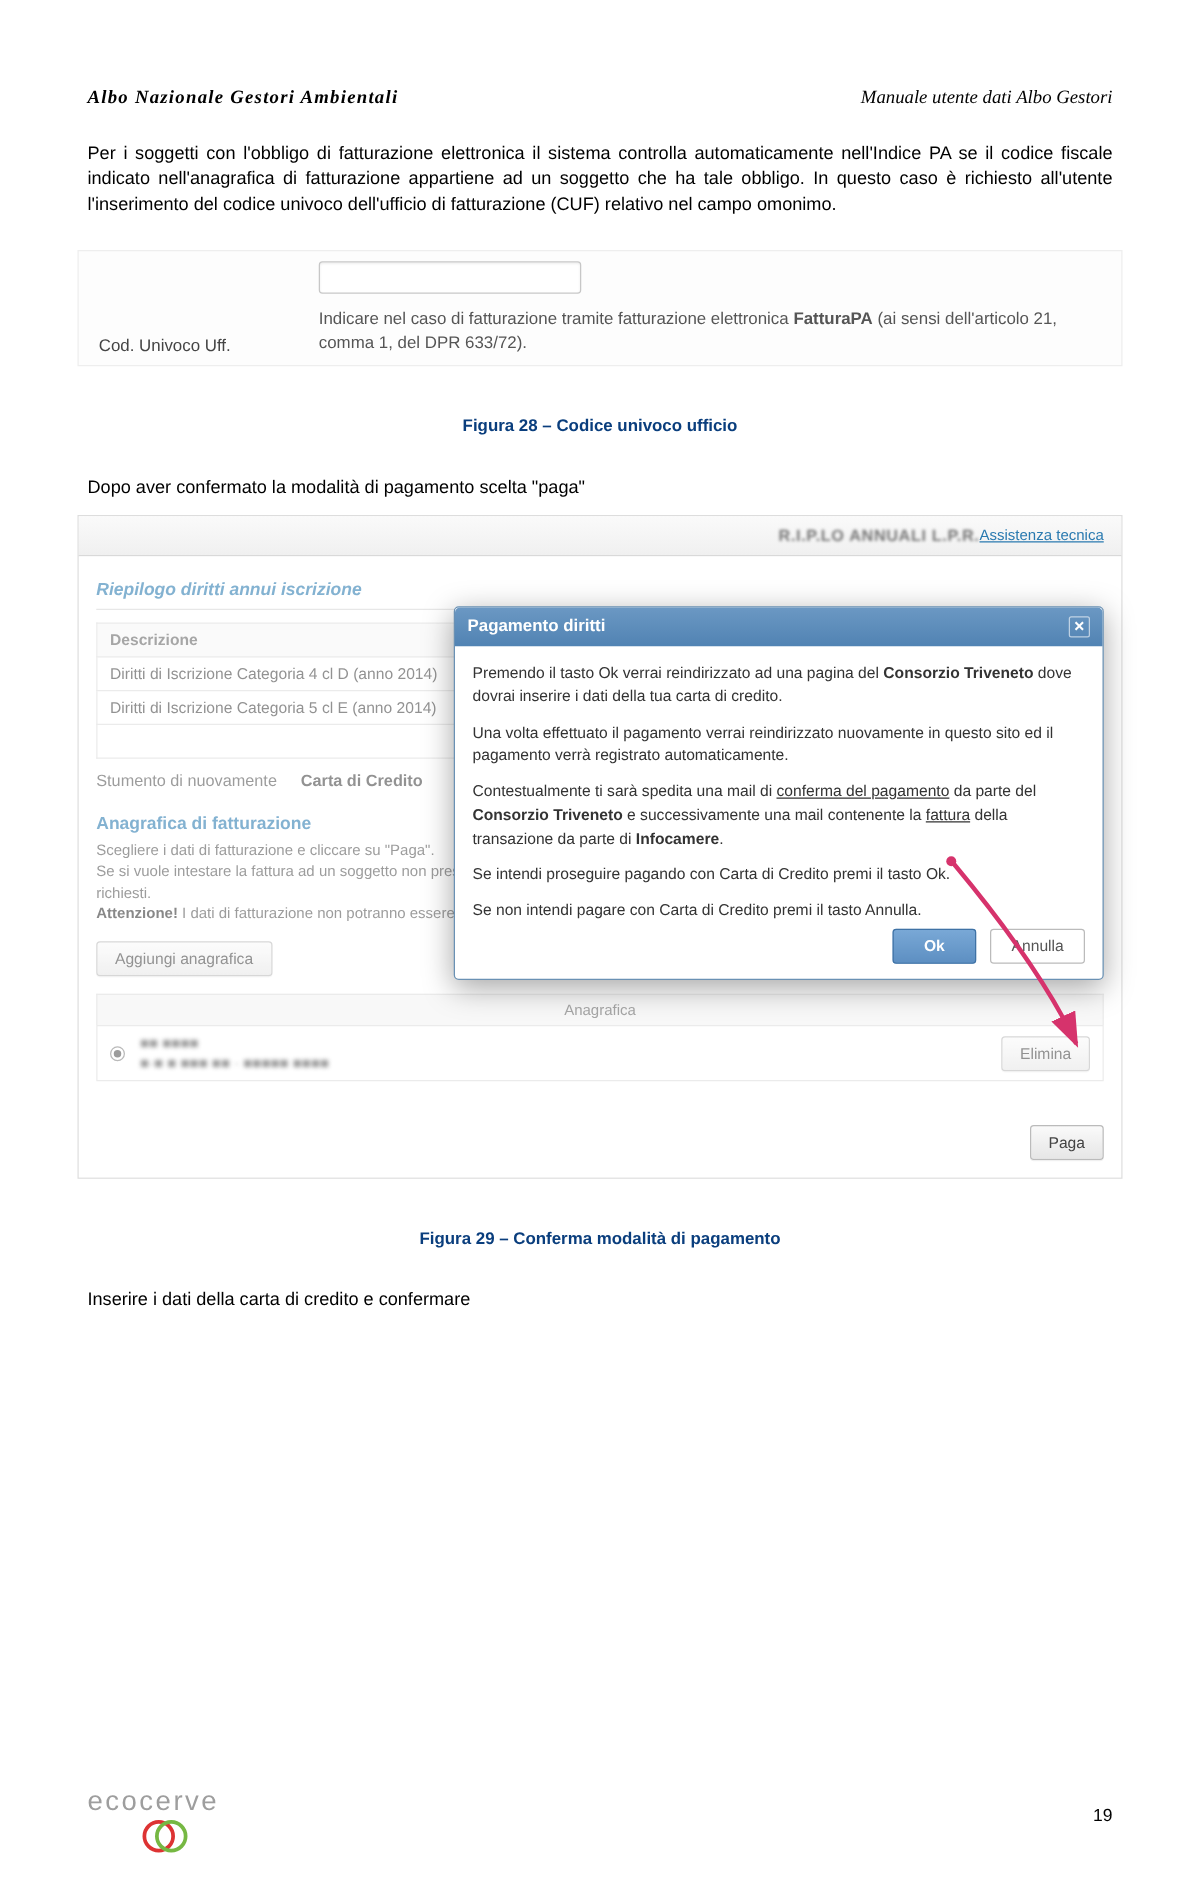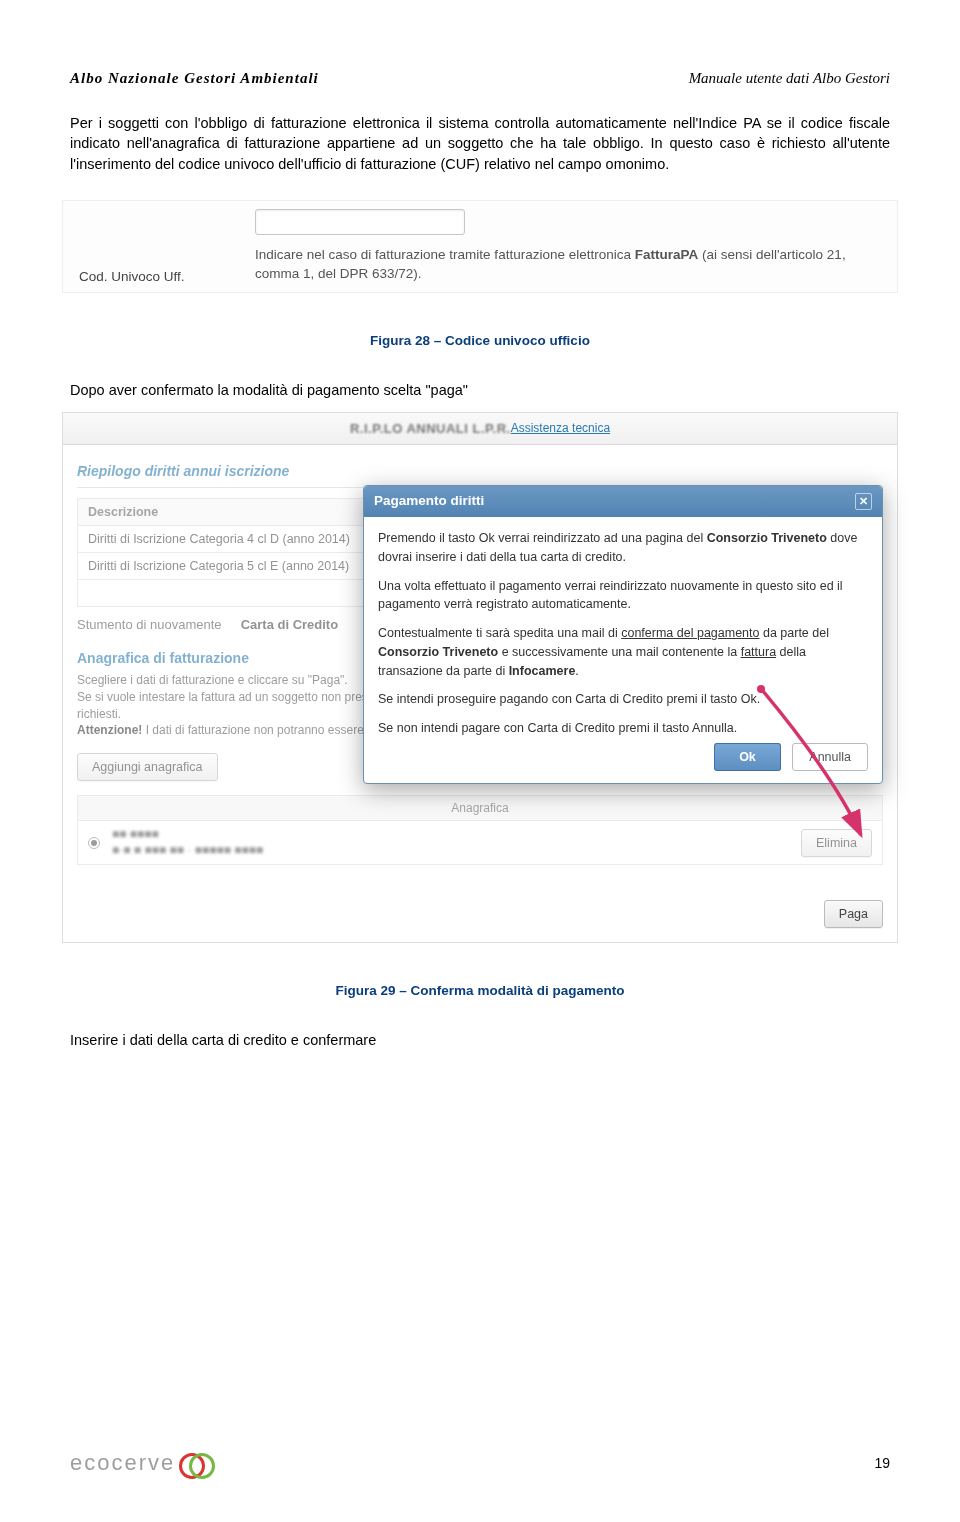--- a/index.html
+++ b/index.html
@@ -17,21 +17,21 @@
   .s1-body { flex: 1; }
   .s1-input { border: 1px solid #c7c7c7; border-radius: 3px; height: 26px; width: 210px; background: #fff; box-shadow: inset 0 1px 2px rgba(0,0,0,.08); }
   .s1-help { margin-top: 10px; line-height: 1.45; color: #555; }
 
   .caption { text-align: center; font-weight: bold; color: #0a3e7d; font-size: 13.5px; margin: 40px 0 34px 0; font-family: Verdana, sans-serif; }
 
   .line { font-size: 14.5px; margin-bottom: 14px; }
 
   
   .shot2 { border: 1px solid #ddd; margin: 0 -8px; font-family: 'Segoe UI', Tahoma, sans-serif; font-size: 13px; color: #444; position: relative; }
-  .s2-top { display: flex; justify-content: center; padding: 8px 14px 8px 14px; border-bottom: 1px solid #d9d9d9; background: linear-gradient(#fafafa,#f0f0f0); }
+  .s2-top { display: flex; justify-content: flex-end; padding: 8px 14px 8px 14px; border-bottom: 1px solid #d9d9d9; background: linear-gradient(#fafafa,#f0f0f0); }
   .s2-title { color: #777; font-weight: 600; letter-spacing: 0.5px; filter: blur(1.2px); }
   .s2-assist { color: #2a7ab0; font-size: 12px; text-decoration: underline; }
   .s2-body { position: relative; padding: 0 14px 14px 14px; filter: opacity(1); }
   .s2-fade{ position:absolute; inset:0; background:rgba(255,255,255,0.42); pointer-events:none; z-index:30; }
   .s2-h { color: #2a7ab0; font-weight: 600; font-size: 14px; padding: 18px 0 8px 0; border-bottom: 1px solid #d6d6d6; margin-bottom: 10px; font-style: italic; }
   table.riepilogo { border-collapse: collapse; width: 55%; margin-bottom: 10px; }
   table.riepilogo th, table.riepilogo td { border: 1px solid #ddd; padding: 6px 10px; font-size: 12.5px; }
   table.riepilogo th { background: #f6f6f6; color:#666; text-align: left; font-weight: 600; }
   table.riepilogo td.num { text-align: right; }
   .totrow td { font-weight: bold; text-align: right; }
@@ -61,21 +61,21 @@
   .modal-body .u{ text-decoration:underline; }
   .modal-btns { text-align:right; margin-top:8px; }
   .modal-btns .ok { background:linear-gradient(#79a8d6,#5d8fc2); color:#fff; border:1px solid #3f72a5; padding:6px 24px; border-radius:3px; font-weight:600; margin-right:8px; }
   .modal-btns .an { background:#fff; border:1px solid #bbb; padding:6px 16px; border-radius:3px; color:#555; }
 
   
   .arrow-svg { position:absolute; pointer-events:none; z-index:42; }
 
   
   .footer { position:absolute; bottom:46px; left:70px; right:70px; display:flex; justify-content:space-between; align-items:center; }
-  .logo { display:flex; align-items:center; gap:2px; }
+  .logo { display:flex; align-items:center; gap:2px;flex-direction:column; }
   .logo .eco { font-family: Arial,sans-serif; font-weight:300; font-size:22px; color:#9e9e9e; letter-spacing:2px; }
   .logo .ring { width:20px; height:20px; position:relative; margin-left:2px; }
   .logo .ring::before,.logo .ring::after{ content:''; position:absolute; border-radius:50%; }
   .logo .ring::before{ width:20px; height:20px; border:3px solid #d33; top:0; left:0; }
   .logo .ring::after{ width:20px; height:20px; border:3px solid #76b843; top:0; left:10px; }
   .pno { font-size:14px; }
 </style>
 </head>
 <body>
 

